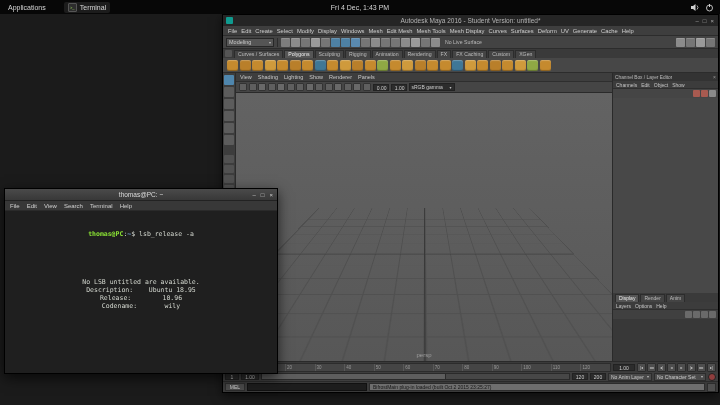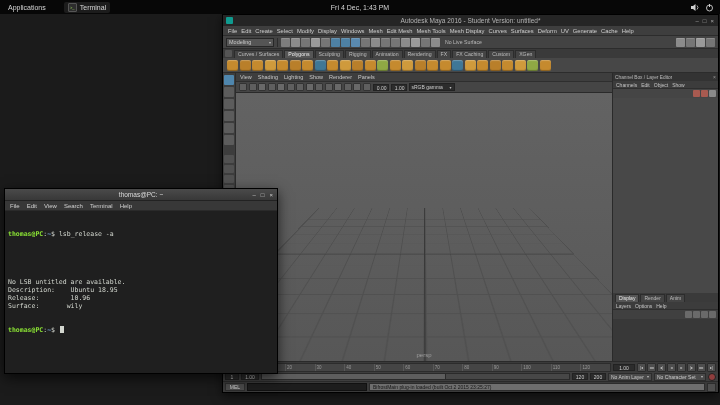--- a/index.html
+++ b/index.html
@@ -114,21 +114,21 @@
   .m-cmdline { height:11px; background:#3a3a3a; display:flex; align-items:center; gap:2px; padding:0 2px; flex:none; border-top:1px solid #2a2a2a; }
   .mel-label { width:20px; height:8px; background:#4a4a4a; border:1px solid #2c2c2c; color:#ccc; font-size:5px;
     display:flex; align-items:center; justify-content:center; flex:none; }
   .cmd-input { width:120px; height:8px; background:#1d1d1d; border:1px solid #111; flex:none; }
   .cmd-result { flex:1; height:8px; background:#6e6e6e; border:1px solid #2c2c2c; color:#161616; font-size:5px;
     display:flex; align-items:center; padding-left:3px; white-space:nowrap; overflow:hidden; }
   .cmd-icon { width:9px; height:9px; background:#4e4e4e; border:1px solid #2c2c2c; flex:none; }
 
   
   .term { position:absolute; left:4px; top:188px; width:274px; height:186px; background:#1f1f1f;
-    border:1px solid #000; box-shadow:0 4px 12px rgba(0,0,0,.65); z-index:20; }
+    border:1px solid #000; box-shadow:0 4px 12px rgba(0,0,0,.65); z-index:20;text-align:center; }
   .t-title { height:12px; background:linear-gradient(#4a4a4a,#383838); display:flex; align-items:center;
     position:relative; border-bottom:1px solid #222; }
   .t-title-text { position:absolute; left:50%; transform:translateX(-50%); font-size:6.5px; color:#dcdcdc; white-space:nowrap; }
   .t-btns { margin-left:auto; display:flex; gap:5px; padding-right:4px; font-size:6px; color:#cfcfcf; }
   .t-menubar { height:10px; background:#383838; display:flex; gap:7px; align-items:center; padding-left:5px; border-bottom:1px solid #2a2a2a; }
   .t-menu { font-size:6px; color:#d0d0d0; }
   .t-body { position:absolute; left:0; right:0; top:23px; bottom:0; background:#1f1f1f; padding:2px 3px;
     font-family:"DejaVu Sans Mono", monospace; font-size:6.5px; line-height:8px; color:#d3d7cf; white-space:pre; overflow:hidden; }
   .t-user { color:#8ae234; font-weight:bold; }
   .t-path { color:#729fcf; font-weight:bold; }
@@ -449,16 +449,15 @@
       <span class="t-menu">Edit</span>
       <span class="t-menu">View</span>
       <span class="t-menu">Search</span>
       <span class="t-menu">Terminal</span>
       <span class="t-menu">Help</span>
     </div>
   <div class="t-body">
     <div class="t-line"><span class="t-user">thomas@PC</span><span>:</span><span class="t-path">~</span><span>$</span><span> lsb_release -a</span></div>
     <div>
       
-    <div class="t-line">No LSB untitled are available.</div><div class="t-line">Description:    Ubuntu 18.95</div><div class="t-line">Release:        10.96</div><div class="t-line">Surface:       wily</div></div>
-    <div class="t-line"><span class="t-user">thomas@PC</span><span>:</span><span class="t-path">~</span><span>$</span><span> </span><span class="cursor"></span></div>
+    <div class="t-line">No LSB untitled are available.</div><div class="t-line">Description:    Ubuntu 18.95</div><div class="t-line">Release:        10.96</div><div class="t-line">Codename:       wily</div></div>
   </div>
 </div>
 
 </body></html>

